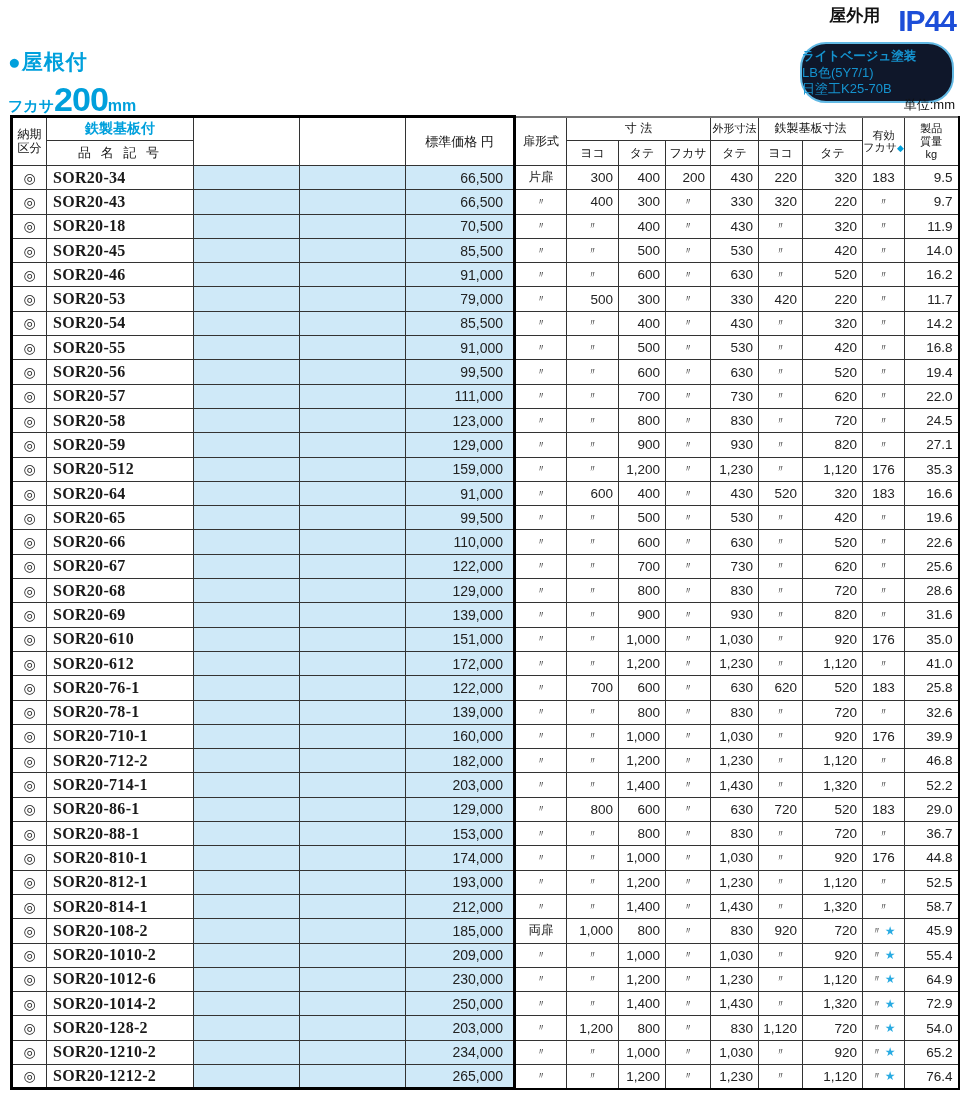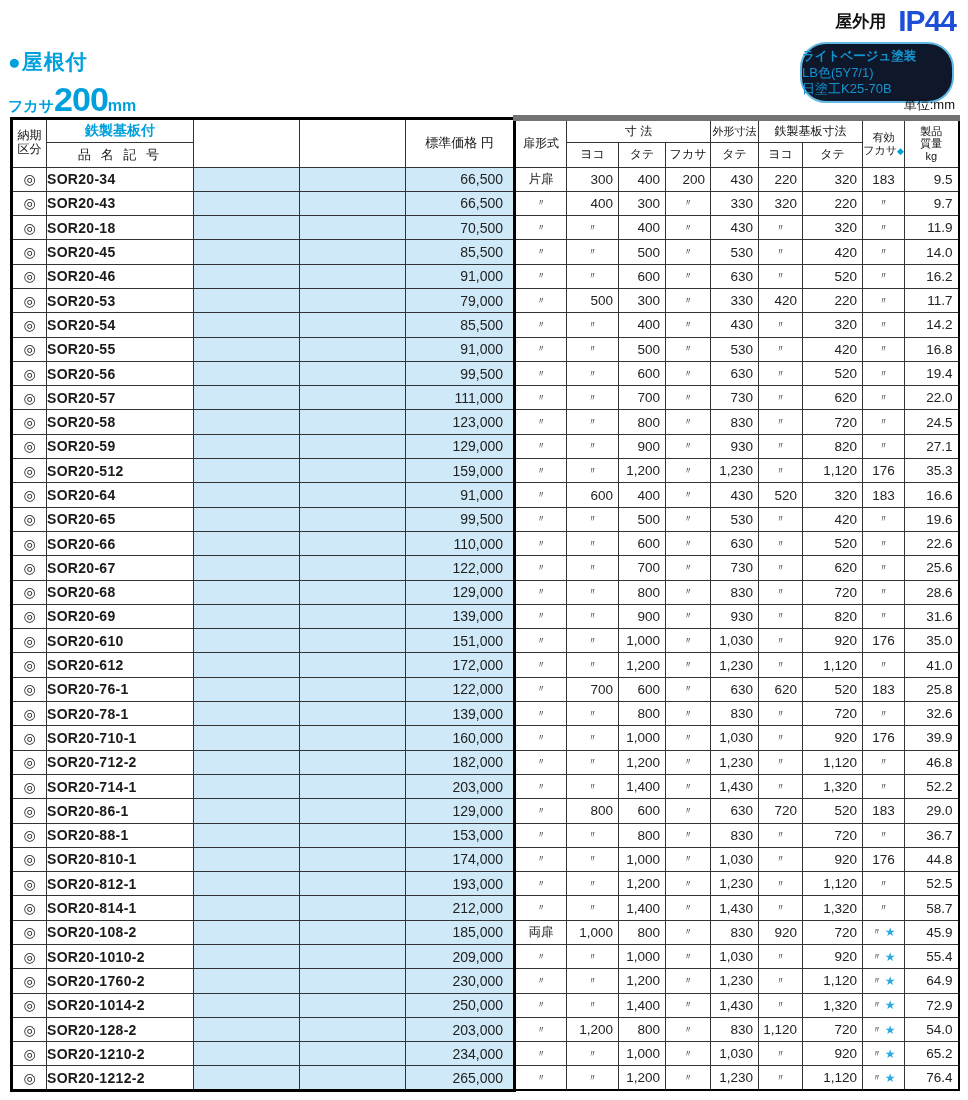--- a/index.html
+++ b/index.html
@@ -2,21 +2,21 @@
 <html><head>
 <meta charset="utf-8">
 <style>
   html,body{margin:0;padding:0;}
   body{
     width:968px;height:1100px;background:#ffffff;position:relative;
     font-family:"Liberation Sans","DejaVu Sans",sans-serif;color:#1a1a1a;
     -webkit-font-smoothing:antialiased;
   }
   
-  .ip-wrap{position:absolute;top:4px;right:12px;display:flex;align-items:center;gap:12px;}
+  .ip-wrap{position:absolute;top:4px;right:12px;display:flex;align-items:flex-start;gap:18px;}
   .ip-label{font-size:17px;font-weight:bold;color:#111;}
   .ip-rating{font-size:30px;font-weight:bold;letter-spacing:-1px;color:#1d4ed8;}
   .roof-label{position:absolute;left:8px;top:48px;font-size:21px;font-weight:bold;color:#00a0dc;letter-spacing:1px;}
   .depth-wrap{position:absolute;left:8px;top:80px;display:flex;align-items:baseline;}
   .depth-prefix{font-size:15px;font-weight:bold;color:#00a0dc;}
   .depth-value{font-size:34px;font-weight:bold;color:#00a0dc;letter-spacing:-1px;}
   .depth-unit{font-size:16px;font-weight:bold;color:#00a0dc;}
   .paint-badge{
     position:absolute;top:42px;right:14px;width:150px;padding:5px 0 4px 0;
     border:2px solid #62b9e4;border-radius:26px;background:#0f172a;text-align:left;
@@ -41,27 +41,27 @@
   .hd-namebottom{font-size:13px;letter-spacing:3px;}
   .hd-price{font-size:13px;}
   .hd-small{font-size:11px;line-height:1.15;}
   .diamond{color:#00a0dc;font-size:9px;}
   
   .t-left{border-left:3px solid #000;}
   .t-price{border-right:3px solid #000;}
   .t-top{border-top:3px solid #000;}
   .t-bottom{border-bottom:3px solid #000;}
   
-  .b-top2{border-top:6px solid #737373;}
+  .b-top2{border-top:2px solid #737373;}
   .b-bottom2{border-bottom:2px solid #000;}
   .t-rightedge{border-right:2px solid #000;}
   .bg-blue{background:#cfe9f8;}
   
   .c-mark{text-align:center;font-size:14px;color:#222;}
-  .c-name{font-weight:bold;font-size:14px;letter-spacing:0.3px;}
+  .c-name{font-weight:bold;font-size:16px;padding-left:6px;letter-spacing:0.3px;font-family:Liberation Serif, serif;}
   .c-price{text-align:right;padding-right:10px;font-size:14px;color:#222;}
   .c-door{text-align:center;font-size:12.5px;}
   .c-num{text-align:right;padding-right:5px;font-size:13.5px;color:#222;}
   .c-eff{text-align:right;font-size:13.5px;color:#222;}
   .c-eff .eff-inner{display:flex;justify-content:center;align-items:center;gap:3px;}
   .ditto{font-size:10px;text-align:center !important;padding-right:0 !important;color:#333;}
   .star{color:#29abe2;font-size:12px;line-height:1;}
 </style>
 </head>
 <body>
@@ -795,21 +795,21 @@
         <td class="c-eff ditto">
           <span class="eff-inner">
             <span class="ditto">〃</span>
             <span class="star">★</span>
           </span>
         </td>
         <td class="c-num t-rightedge">55.4</td>
       </tr>
       <tr>
         <td class="c-mark t-left">◎</td>
-        <td class="c-name">SOR20-1760-2</td>
+        <td class="c-name">SOR20-1012-6</td>
         <td class="bg-blue"></td>
         <td class="bg-blue"></td>
         <td class="c-price bg-blue t-price">230,000</td>
         <td class="c-door ditto">〃</td>
         <td class="c-num ditto">〃</td>
         <td class="c-num">1,200</td>
         <td class="c-num ditto">〃</td>
         <td class="c-num">1,230</td>
         <td class="c-num ditto">〃</td>
         <td class="c-num">1,120</td>

